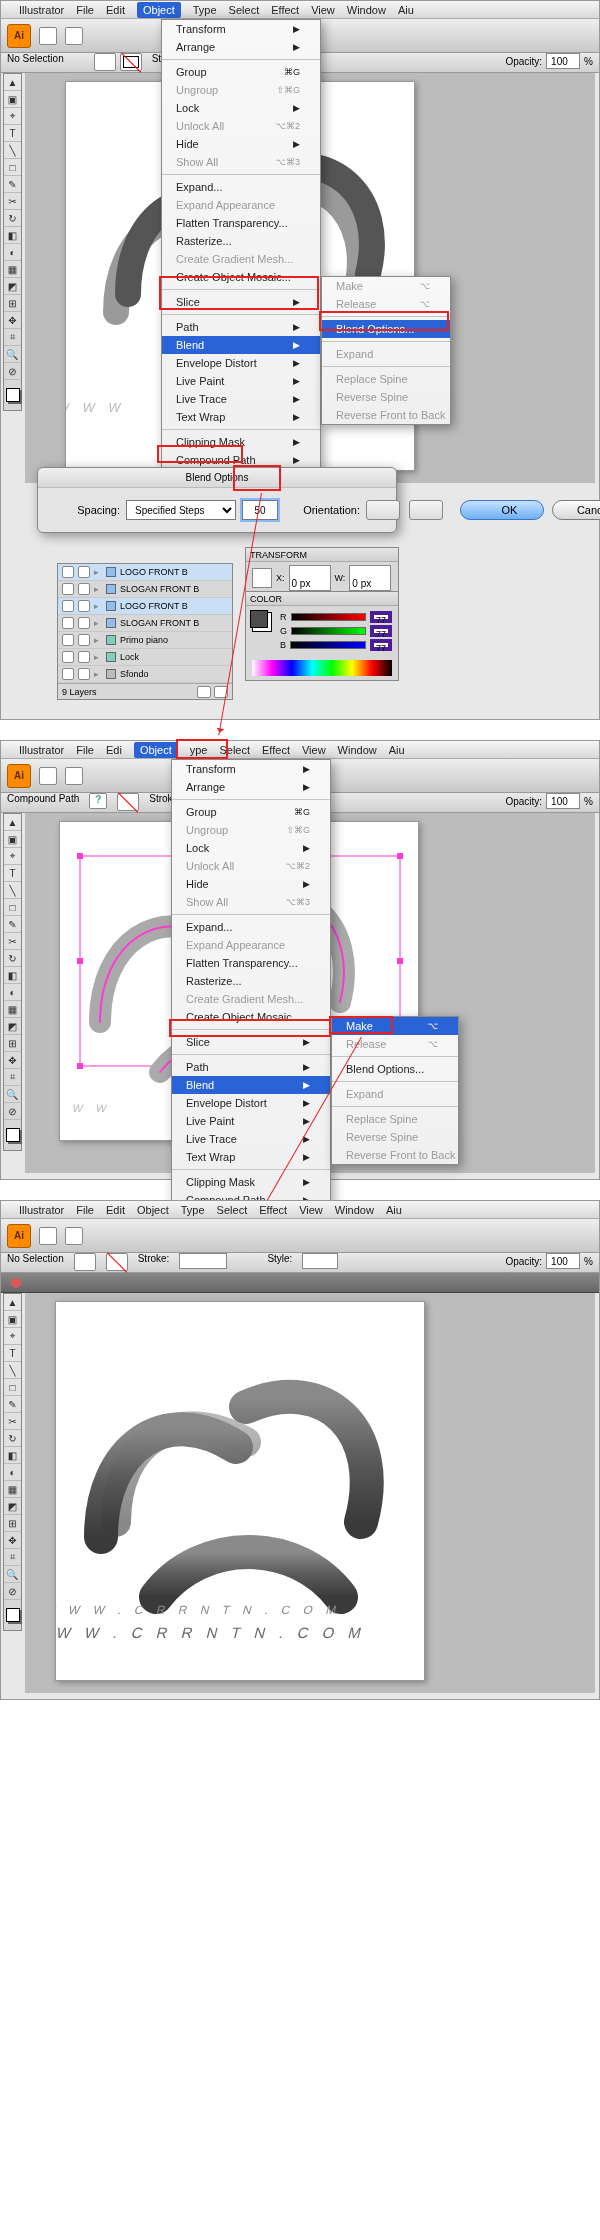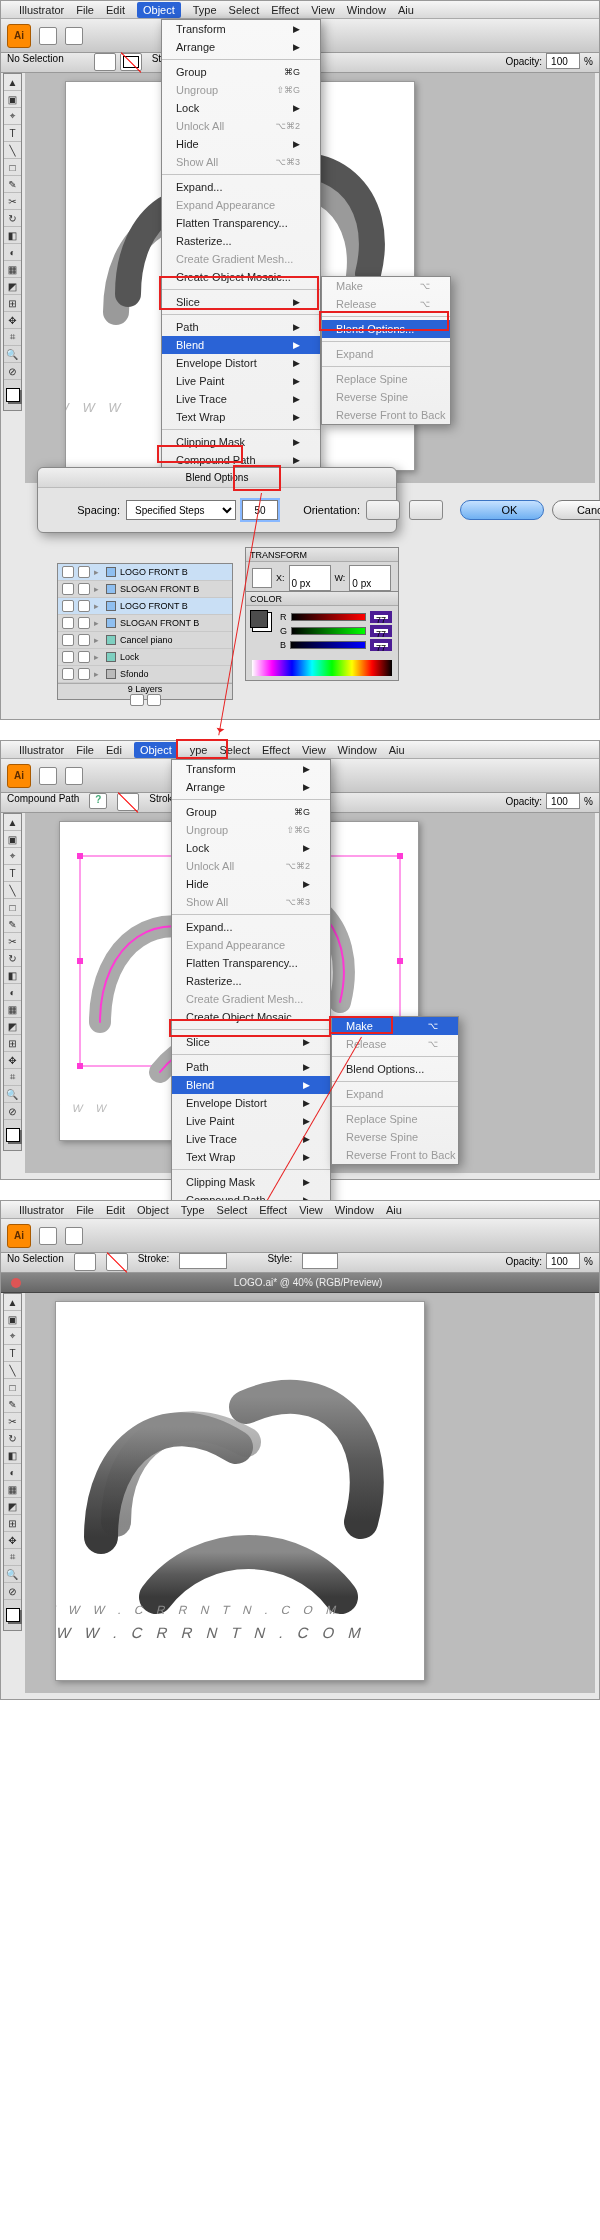--- a/index.html
+++ b/index.html
@@ -57,21 +57,21 @@
 
   
   .panel { position:absolute; background:#d8d8d8; border:1px solid #888; font-size:9px;}
   .panel .phead { background:linear-gradient(#e6e6e6,#cfcfcf); height:14px; padding:0 4px; border-bottom:1px solid #aaa; font-size:9px; display:flex; align-items:center;}
   .layer-row{display:flex;align-items:center;height:17px;padding:0 4px;gap:4px;border-bottom:1px solid #c8c8c8;}
   .layer-row.sel{background:#c9dff5;}
   .eye{width:12px;height:12px;border:1px solid #888;background:#fff;border-radius:2px;}
   .layer-sw{width:10px;height:10px;background:#8fbff0;border:1px solid #666;}
   .layer-sw.teal{background:#7ecfc0;}
   .layer-sw.gray{background:#bbb;}
-  .panel-footer{height:16px;border-top:1px solid #aaa;display:flex;align-items:center;padding:0 4px;justify-content:space-between;flex-direction:column;}
+  .panel-footer{height:16px;border-top:1px solid #aaa;display:flex;align-items:center;padding:0 4px;justify-content:space-between;}
 
   .tpanel-row{display:flex;align-items:center;gap:4px;padding:3px 6px;}
   .tfield{width:42px;height:14px;border:1px solid #888;background:#fff;font-size:10px;padding:12px 2px;}
 
   .color-sliders{padding:4px 6px;}
   .cslider{display:flex;align-items:center;gap:4px;height:14px;}
   .cslider .bar{flex:1;height:8px;background:linear-gradient(90deg,#000,#f00);border:1px solid #666;}
   .cslider.g .bar{background:linear-gradient(90deg,#000,#0f0);}
   .cslider.b .bar{background:linear-gradient(90deg,#000,#00f);}
   .cval{width:22px;height:12px;border:4px solid #4c1d95;background:#fff;text-align:center;}
@@ -371,21 +371,21 @@
           <span class="eye"></span>
           <span style="width:8px;color:#888;">▸</span>
           <span class="layer-sw "></span>
           <span>SLOGAN FRONT B</span>
         </div>
         <div class="layer-row">
           <span class="eye"></span>
           <span class="eye"></span>
           <span style="width:8px;color:#888;">▸</span>
           <span class="layer-sw teal"></span>
-          <span>Cancel piano</span>
+          <span>Primo piano</span>
         </div>
         <div class="layer-row">
           <span class="eye"></span>
           <span class="eye"></span>
           <span style="width:8px;color:#888;">▸</span>
           <span class="layer-sw teal"></span>
           <span>Lock</span>
         </div>
         <div class="layer-row">
           <span class="eye"></span>
@@ -726,21 +726,20 @@
     <span class="field" style="width:36px;"></span>
     <span style="flex:1"></span>
     <span class="opacity-box">
       <span>Opacity:</span>
       <span class="field" style="width:34px;">100</span>
       <span>%</span>
     </span>
   </div>
   <div class="doctab">
     <span class="closebtn"></span>
-    <span style="flex:1;text-align:center;">LOGO.ai* @ 40% (RGB/Preview)</span>
   </div>
 
   <div class="tools" style="top:92px;" id="tools3">
       <div class="tbtn">▲</div>
       <div class="tbtn">▣</div>
       <div class="tbtn">⌖</div>
       <div class="tbtn">T</div>
       <div class="tbtn">╲</div>
       <div class="tbtn">□</div>
       <div class="tbtn">✎</div>

